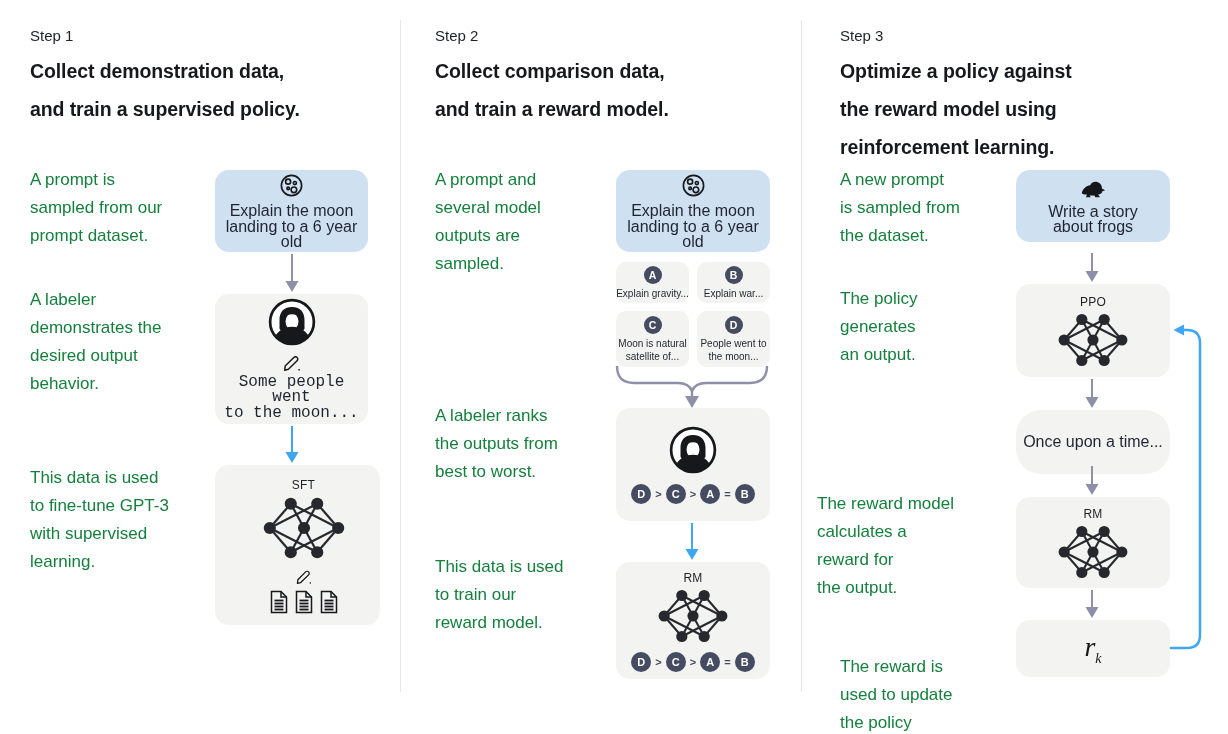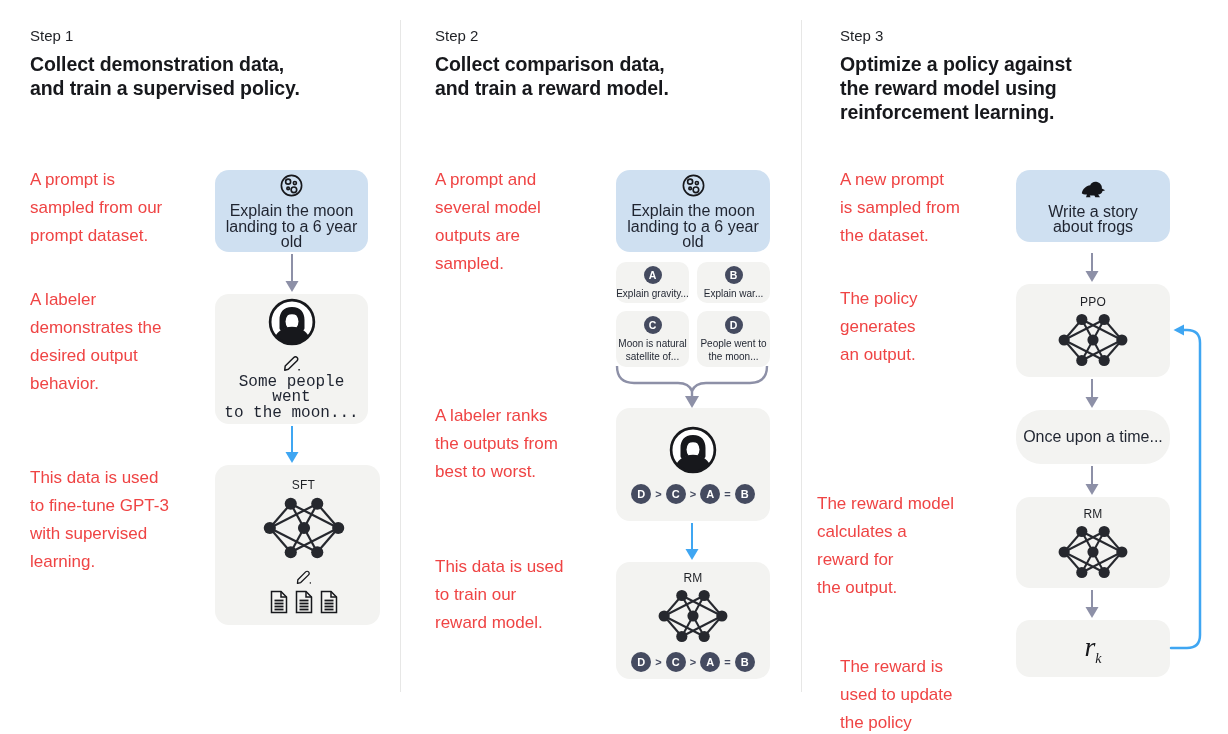--- a/index.html
+++ b/index.html
@@ -1,22 +1,22 @@
 <!DOCTYPE html>
 <html><head>
 <meta charset="utf-8">
 <style>
   html,body{margin:0;padding:0;background:#fff;}
   #canvas{position:relative;width:1228px;height:734px;background:#ffffff;
           font-family:"Liberation Sans","DejaVu Sans",sans-serif;color:#1f2126;overflow:hidden;}
   .divider{position:absolute;top:20px;height:672px;width:1px;background:#e7e7e6;}
   .step-label{position:absolute;font-size:15px;line-height:20px;color:#1f2126;}
-  .title{position:absolute;font-size:19.5px;font-weight:700;line-height:24px;
+  .title{position:absolute;font-size:19.5px;font-weight:700;line-height:38px;
          letter-spacing:-0.1px;white-space:pre-line;color:#17181c;}
-  .p{position:absolute;font-size:17px;line-height:28px;white-space:pre-line;color:#ef4444;}
+  .p{position:absolute;font-size:17px;line-height:28px;white-space:pre-line;color:#15803d;}
   .box{position:absolute;border-radius:14px;display:flex;flex-direction:column;
        align-items:center;justify-content:center;}
   .blue{background:#cfe0f1;}
   .gray{background:#f3f3f1;}
   .small-text{font-size:16px;line-height:15.5px;text-align:center;white-space:pre-line;color:#1f2430;}
   .model-label{font-size:12px;line-height:16px;color:#1f2126;letter-spacing:0.2px;}
   .opt-box{position:absolute;border-radius:10px;background:#f3f3f1;display:flex;flex-direction:column;
            align-items:center;justify-content:center;gap:3px;}
   .opt-badge{width:18px;height:18px;border-radius:50%;background:#454b60;color:#fff;font-size:10.5px;
              font-weight:700;display:flex;align-items:center;justify-content:center;}
@@ -382,21 +382,21 @@
     </span>
   </div>
 
   <div class="arrow" style="left:1085px;top:379px;">
     <svg width="14" height="29">
         <line x1="7" y1="0" x2="7" y2="19" stroke="#8d90a7" stroke-width="2"></line>
     <polygon points="0.5,18 13.5,18 7,29" fill="#8d90a7"></polygon>
       </svg>
   </div>
 
-  <div class="box gray" style="left:1016px;top:410px;width:154px;height:54px;border-radius:25px;">
+  <div class="box gray" style="left:1016px;top:410px;width:154px;height:64px;border-radius:25px;">
     <div class="small-text">Once upon a time...</div>
   </div>
 
   <div class="arrow" style="left:1085px;top:466px;">
     <svg width="14" height="29">
         <line x1="7" y1="0" x2="7" y2="19" stroke="#8d90a7" stroke-width="2"></line>
     <polygon points="0.5,18 13.5,18 7,29" fill="#8d90a7"></polygon>
       </svg>
   </div>
 

